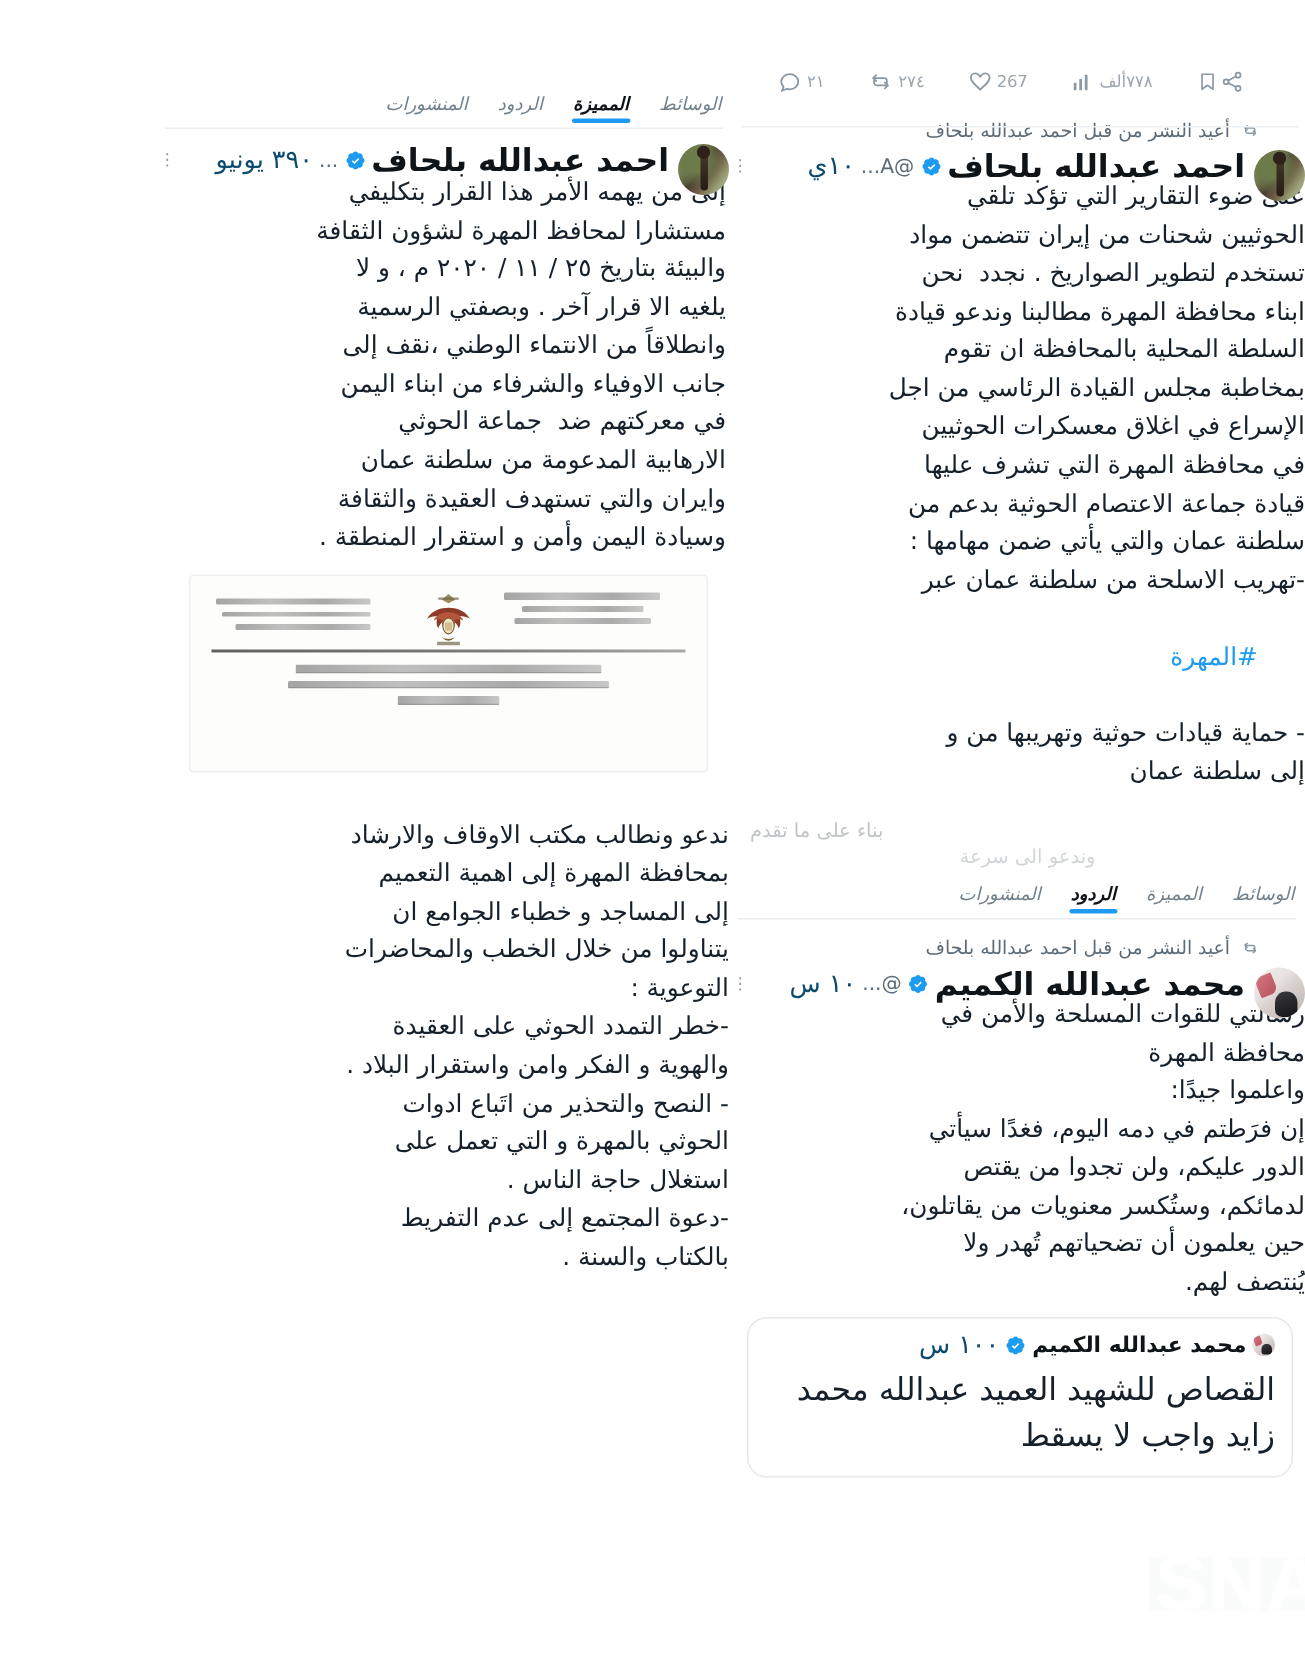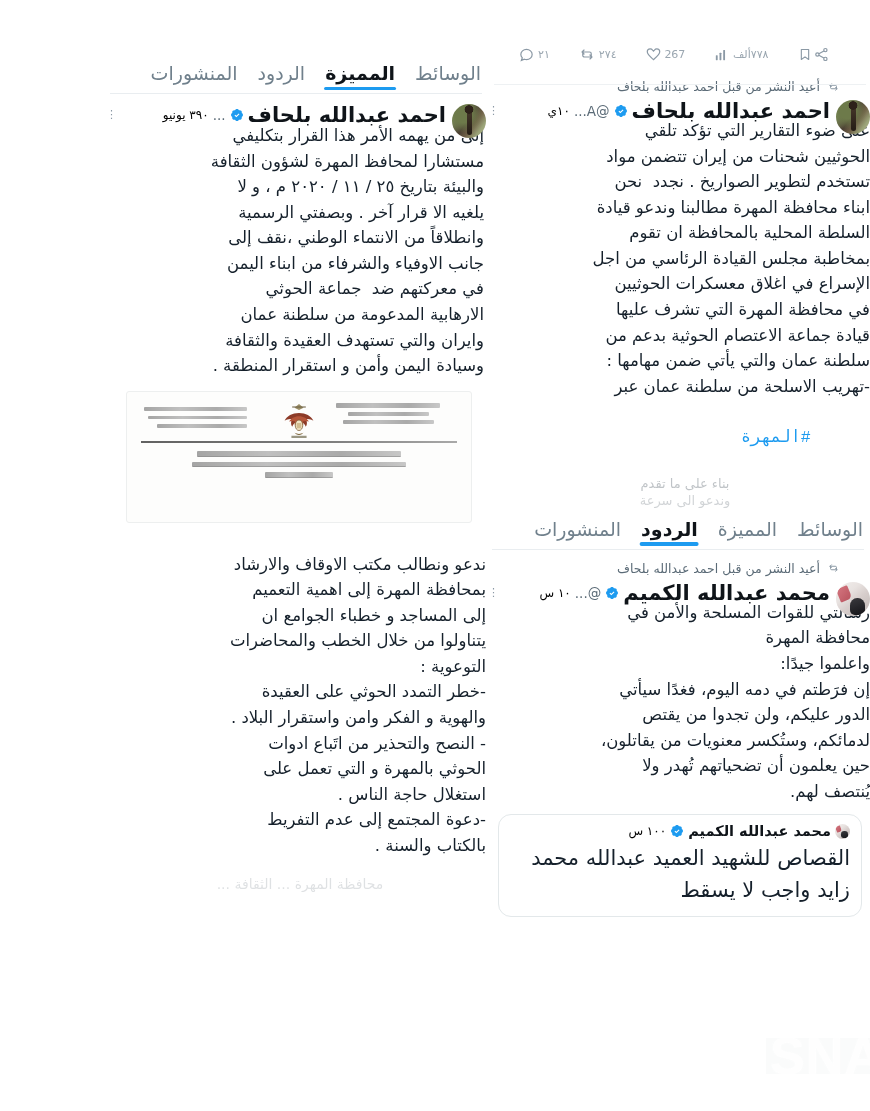--- a/index.html
+++ b/index.html
@@ -18,22 +18,22 @@
 
   
   .tabbar{
     display:flex;flex-direction:row;justify-content:flex-start;
     align-items:flex-end;gap:18px;
     direction:rtl;
     border-bottom:1px solid #e9edf0;
     padding-bottom:3px;
   }
   .tab{
-    font-size:19px;color:#70808c;white-space:nowrap;
-    padding:2px 1px 6px 1px;position:relative;letter-spacing:0px;
+    font-size:12px;color:#70808c;white-space:nowrap;
+    padding:2px 1px 6px 1px;position:relative;letter-spacing:0px;font-style:italic;
   }
   .tab.active{color:#0f1419;font-weight:bold;}
   .tab.active:after{
     content:"";position:absolute;left:50%;transform:translateX(-50%);
     bottom:0;width:100%;height:3.5px;border-radius:2px;background:#1d9bf0;
   }
 
   
   .repost{
     display:flex;flex-direction:row;justify-content:flex-start;align-items:center;
@@ -88,21 +88,21 @@
   .nameline{
     display:flex;flex-direction:row;align-items:center;direction:rtl;
     gap:4px;flex-wrap:nowrap;white-space:nowrap;
   }
   .dispname{font-weight:bold;font-size:21px;color:#0f1419;}
   .verified{
     flex:0 0 auto;display:inline-block;width:14px;height:14px;position:relative;
   }
   .verified svg{display:block;width:14px;height:14px;}
   .handle{font-size:13.5px;color:#5b6b77;}
-  .timeago{font-size:12px;color:#000000;}
+  .timeago{font-size:17px;color:#0c4a6e;}
   .more-dots{
     margin-right:auto;color:#8b99a5;font-size:11px;letter-spacing:0px;
     line-height:6px;padding-left:2px;
   }
 
   
   .body-rtl{
     direction:rtl;text-align:right;
     font-size:16.5px;line-height:1.55;color:#15202b;
     white-space:pre-wrap;word-break:normal;
@@ -267,21 +267,20 @@
 يتناولوا من خلال الخطب والمحاضرات
 التوعوية :
 -خطر التمدد الحوثي على العقيدة
 والهوية و الفكر وامن واستقرار البلاد .
 - النصح والتحذير من اتَباع ادوات
 الحوثي بالمهرة و التي تعمل على
 استغلال حاجة الناس .
 -دعوة المجتمع إلى عدم التفريط
 بالكتاب والسنة .</div>
 
-    <div class="faded" style="margin-top:18px;width:372px;">محافظة المهرة ... الثقافة ...</div>
   </div>
 
   <div class="panel" style="left:486px;top:40px;width:384px;height:1060px;">
 
     <div class="actionbar" style="width:372px;margin-right:8px;padding:6px 0 10px 0;">
       <div class="act">
         <span class="cnt">٢١</span>
         <span>
           <svg width="17" height="17" viewBox="0 0 24 24">
               <path fill="none" stroke="#8b99a5" stroke-width="1.7" d="M20 12c0 4-3.6 7.2-8 7.2-1 0-2-.2-2.9-.5L4.8 20.3l1.3-3.6C4.8 15.4 4 13.8 4 12c0-4 3.6-7.2 8-7.2s8 3.2 8 7.2z"></path>
@@ -370,25 +369,27 @@
 الحوثيين شحنات من إيران تتضمن مواد
 تستخدم لتطوير الصواريخ . نجدد  نحن
 ابناء محافظة المهرة مطالبنا وندعو قيادة
 السلطة المحلية بالمحافظة ان تقوم
 بمخاطبة مجلس القيادة الرئاسي من اجل
 الإسراع في اغلاق معسكرات الحوثيين
 في محافظة المهرة التي تشرف عليها
 قيادة جماعة الاعتصام الحوثية بدعم من
 سلطنة عمان والتي يأتي ضمن مهامها :
 -تهريب الاسلحة من سلطنة عمان عبر</div>
-    <div class="body-rtl" style="width:370px;font-family:Liberation Mono, monospace;">
+    <div class="body-rtl" style="width:370px;">
       <span class="hashtag">#المهرة</span>
     </div>
-
-    <div class="faded2" style="margin-top:0;width:370px;text-align:center;letter-spacing:2px;">
+    <div class="body-rtl" style="width:370px;">- حماية قيادات حوثية وتهريبها من و
+إلى سلطنة عمان</div>
+
+    <div class="faded2" style="margin-top:20px;width:370px;text-align:left;letter-spacing:2px;">
       بناء على ما تقدم
     </div>
     <div class="faded2" style="margin-top:2px;width:370px;text-align:center;letter-spacing:1px;opacity:.22;">
       وندعو الى سرعة
     </div>
 
     <div class="tabbar" style="width:372px;margin-top:8px;margin-right:6px;">
       <div class="tab">الوسائط</div>
       <div class="tab">المميزة</div>
       <div class="tab active">الردود</div>

